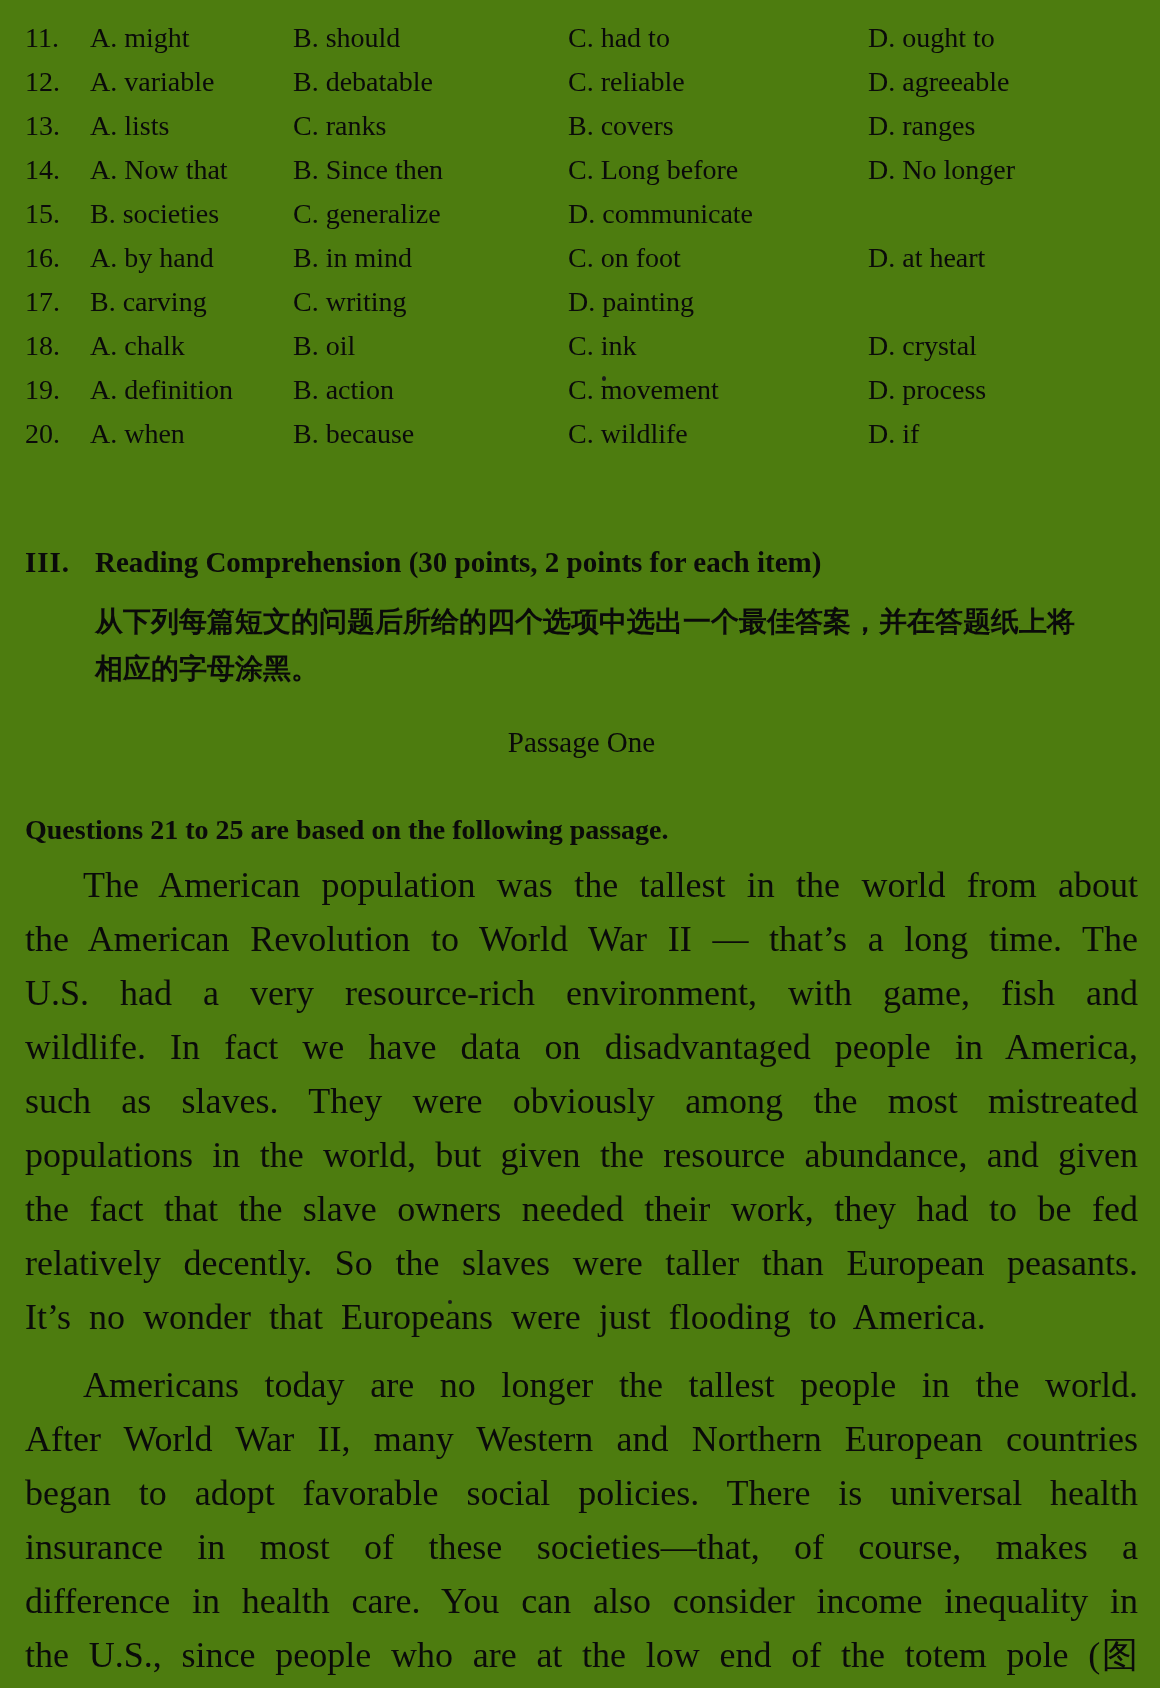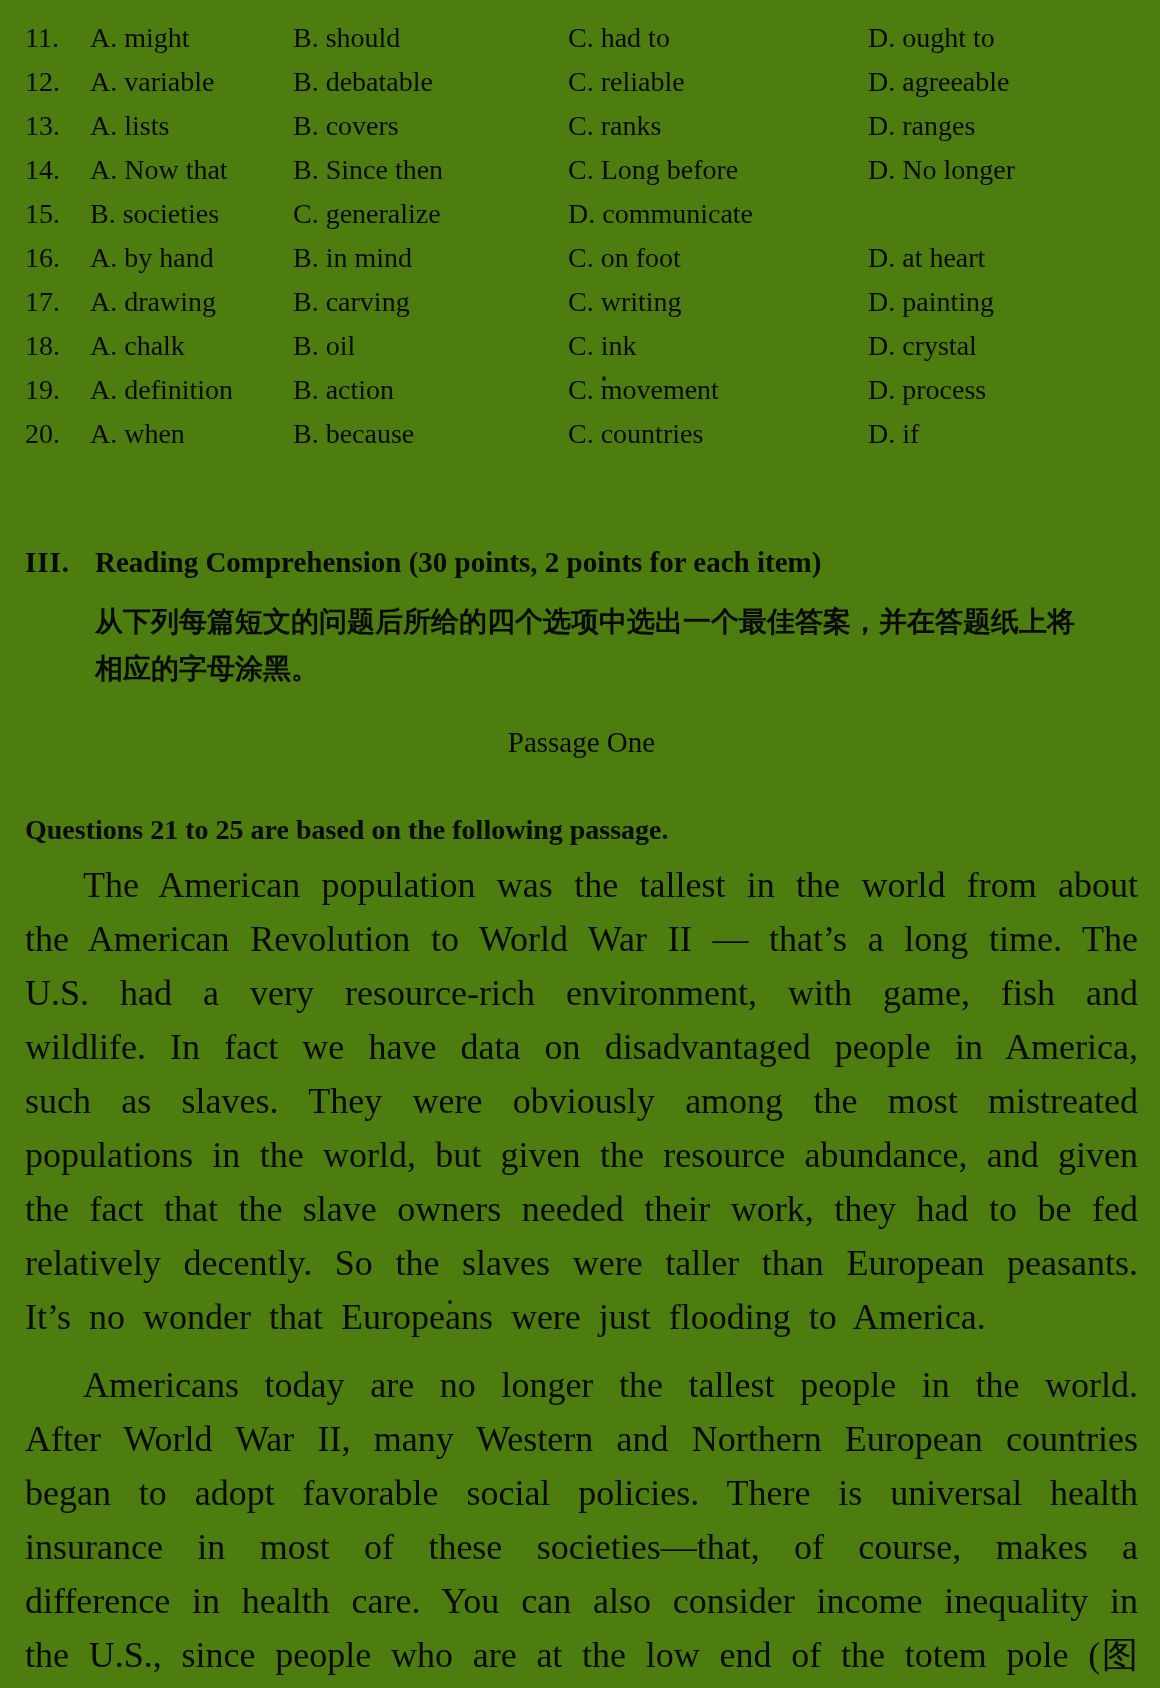--- a/index.html
+++ b/index.html
@@ -93,22 +93,22 @@
     <div class="cloze-row">
       <span>12.</span>
       <span>A. variable</span>
       <span>B. debatable</span>
       <span>C. reliable</span>
       <span>D. agreeable</span>
     </div>
     <div class="cloze-row">
       <span>13.</span>
       <span>A. lists</span>
+      <span>C. ranks</span>
       <span>B. covers</span>
-      <span>C. ranks</span>
       <span>D. ranges</span>
     </div>
     <div class="cloze-row">
       <span>14.</span>
       <span>A. Now that</span>
       <span>B. Since then</span>
       <span>C. Long before</span>
       <span>D. No longer</span>
     </div>
     <div class="cloze-row">
@@ -119,21 +119,20 @@
     </div>
     <div class="cloze-row">
       <span>16.</span>
       <span>A. by hand</span>
       <span>B. in mind</span>
       <span>C. on foot</span>
       <span>D. at heart</span>
     </div>
     <div class="cloze-row">
       <span>17.</span>
-      <span>A. drawing</span>
       <span>B. carving</span>
       <span>C. writing</span>
       <span>D. painting</span>
     </div>
     <div class="cloze-row">
       <span>18.</span>
       <span>A. chalk</span>
       <span>B. oil</span>
       <span>C. ink</span>
       <span>D. crystal</span>
@@ -142,21 +141,21 @@
       <span>19.</span>
       <span>A. definition</span>
       <span>B. action</span>
       <span>C. movement</span>
       <span>D. process</span>
     </div>
     <div class="cloze-row">
       <span>20.</span>
       <span>A. when</span>
       <span>B. because</span>
-      <span>C. countries</span>
+      <span>C. wildlife</span>
       <span>D. if</span>
     </div>
   </div>
 
   <div class="section-head">
     <span class="section-numeral">III.</span>
     <span>Reading Comprehension (30 points, 2 points for each item)</span>
   </div>
 
   <div class="zh-instructions">

